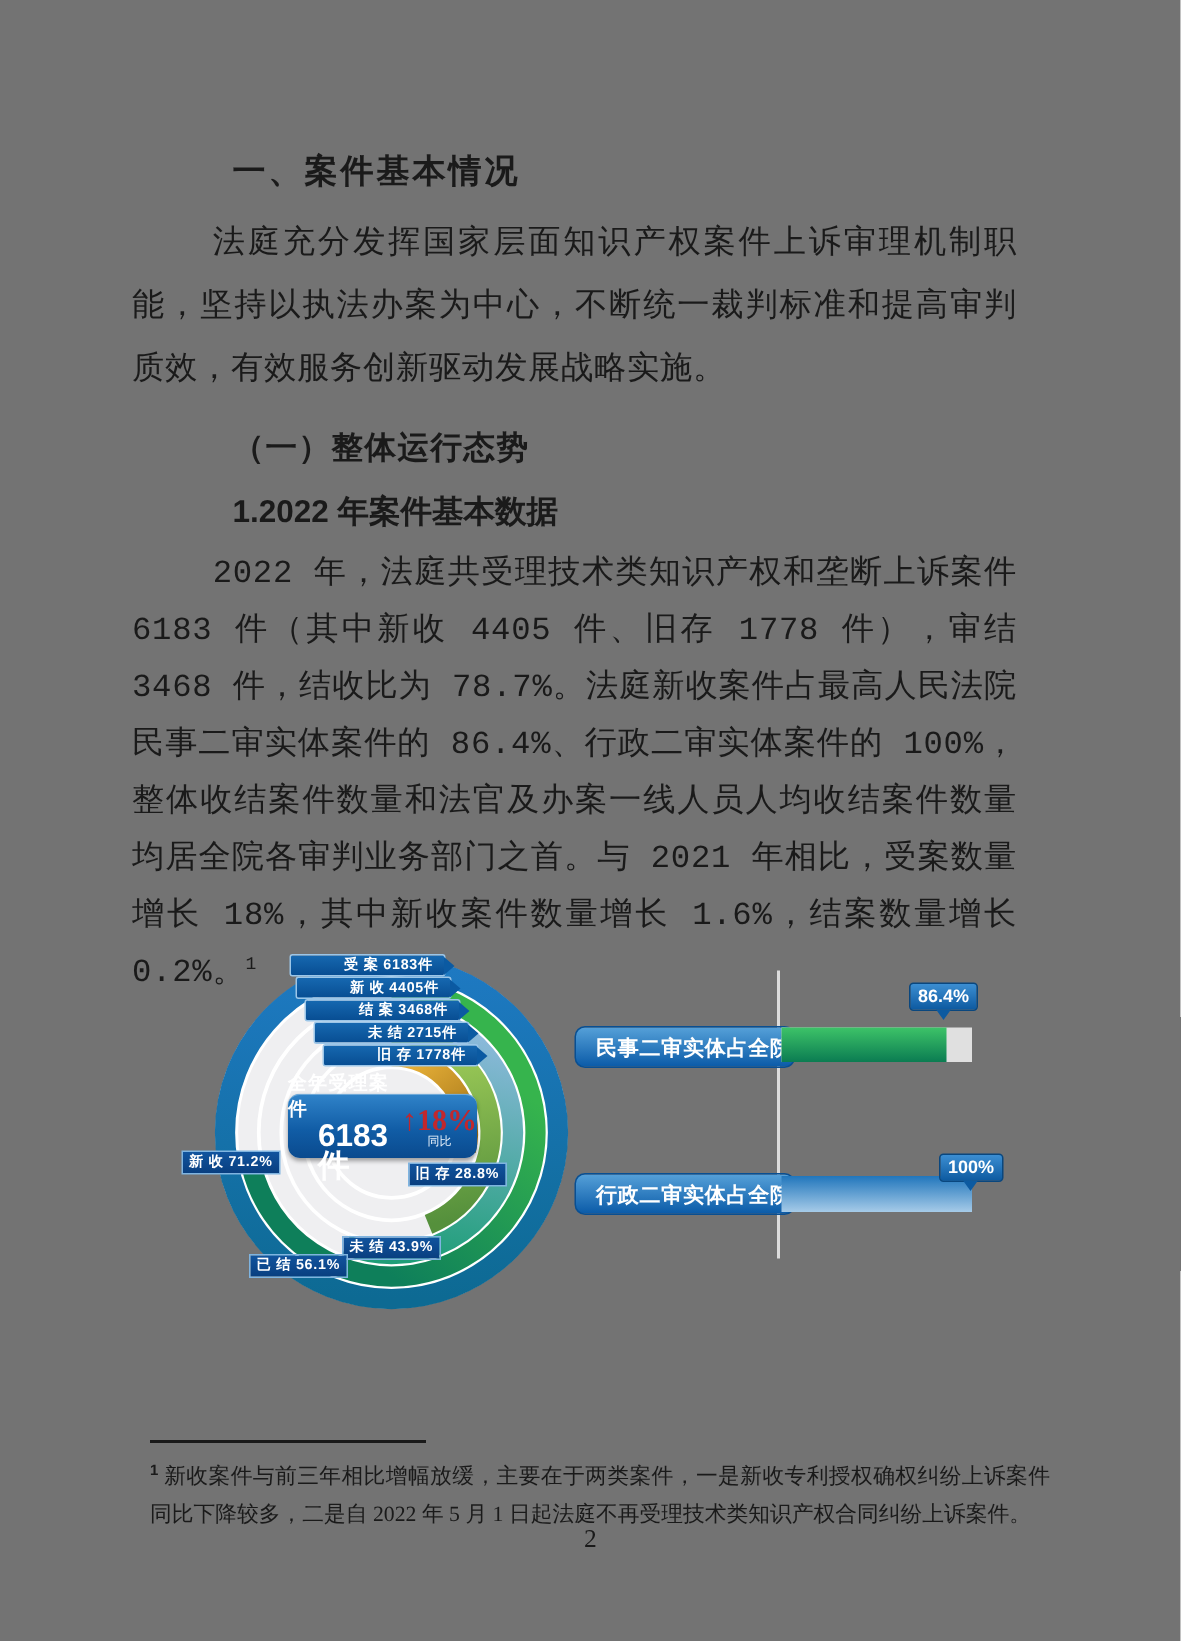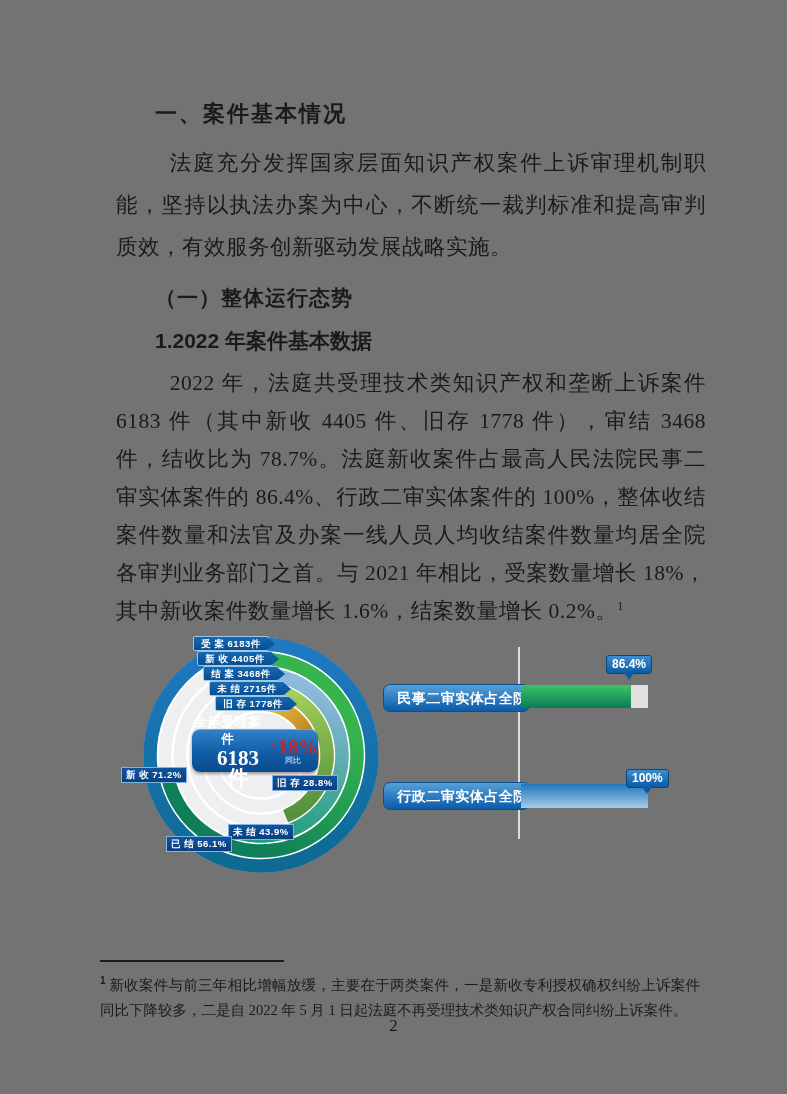--- a/index.html
+++ b/index.html
@@ -2,49 +2,49 @@
 <html><head>
 <meta charset="utf-8">
 <style>
   html,body{margin:0;padding:0;background:#ffffff;}
   .page{
     position:relative;width:787px;height:1094px;background:#737373;overflow:hidden;
     font-family:"Liberation Serif", serif;color:#1a1a1a;
   }
   .h1{position:absolute;left:155px;top:99px;font-family:"Liberation Sans",sans-serif;
       font-weight:bold;font-size:22px;letter-spacing:2px;}
-  .para{position:absolute;left:116px;width:590px;text-align:justify;font-size:21.5px;
-      letter-spacing:0.5px;}
+  .para{position:absolute;left:88px;width:590px;text-align:justify;font-size:21.5px;
+      letter-spacing:0.5px;font-family:Liberation Mono, monospace;}
   .para1{top:142px;line-height:42px;text-indent:2.5em;}
   .h2{position:absolute;left:155px;top:284px;font-weight:bold;font-size:21px;letter-spacing:1px;}
   .h3{position:absolute;left:155px;top:327px;font-family:"Liberation Sans",sans-serif;
       font-weight:bold;font-size:21px;}
   .para2{top:364px;line-height:38px;text-indent:2.5em;}
   sup.fn{font-size:12px;line-height:0;}
 
   
   .figure{position:absolute;left:0;top:625px;width:787px;height:270px;}
   .donut-svg{position:absolute;left:131px;top:0;}
 
   .bubble{position:absolute;height:13px;width:74px;background:linear-gradient(#1668b0,#084e93);
       border:1px solid #9cc6e8;border-radius:2px;color:#fff;
       font-family:"Liberation Sans",sans-serif;font-size:9.5px;font-weight:bold;
-      text-align:center;line-height:13px;letter-spacing:0.5px;}
+      text-align:center;line-height:13px;letter-spacing:0.5px;padding-left:28px;}
   .bubble:after{content:"";position:absolute;right:-7px;top:1px;width:0;height:0;
       border-top:6px solid transparent;border-bottom:6px solid transparent;
       border-left:7px solid #0b5aa2;}
   .pct{position:absolute;height:14px;padding:0 4px;background:linear-gradient(#11549e,#093f80);
       border:1px solid #7fb4e0;color:#fff;font-family:"Liberation Sans",sans-serif;
       font-size:9.5px;font-weight:bold;line-height:14px;text-align:center;letter-spacing:0.5px;}
 
   .center-box{position:absolute;left:192px;top:104px;width:126px;height:42px;border-radius:8px;
       background:linear-gradient(#2f82c8 0%,#115da6 55%,#0a4a8e 100%);
       border-top:1px solid #6fa9d8;box-shadow:0 2px 3px rgba(0,0,0,.35);
       display:flex;align-items:center;justify-content:center;gap:4px;color:#fff;}
-  .cb-left{text-align:center;font-family:Liberation Serif, serif;}
+  .cb-left{text-align:left;font-family:Liberation Sans, sans-serif;}
   .cb-l1{font-size:12.5px;font-weight:bold;letter-spacing:1px;}
   .cb-l2{font-size:21px;font-weight:bold;line-height:20px;margin-left:20px;}
   .cb-right{text-align:center;}
   .cb-delta{color:#c1272d;font-size:20px;font-weight:bold;font-family:"Liberation Serif",serif;line-height:18px;}
   .cb-note{color:#e8f1fa;font-size:8px;line-height:9px;}
 
   
   .axis{position:absolute;left:518px;top:22px;width:2px;height:192px;background:#dcdcdc;}
   .bar-label{position:absolute;left:383px;width:133px;height:26px;border-radius:7px;
       background:linear-gradient(#55a0d8,#0b5ba8);border:1px solid #094f92;color:#fff;

